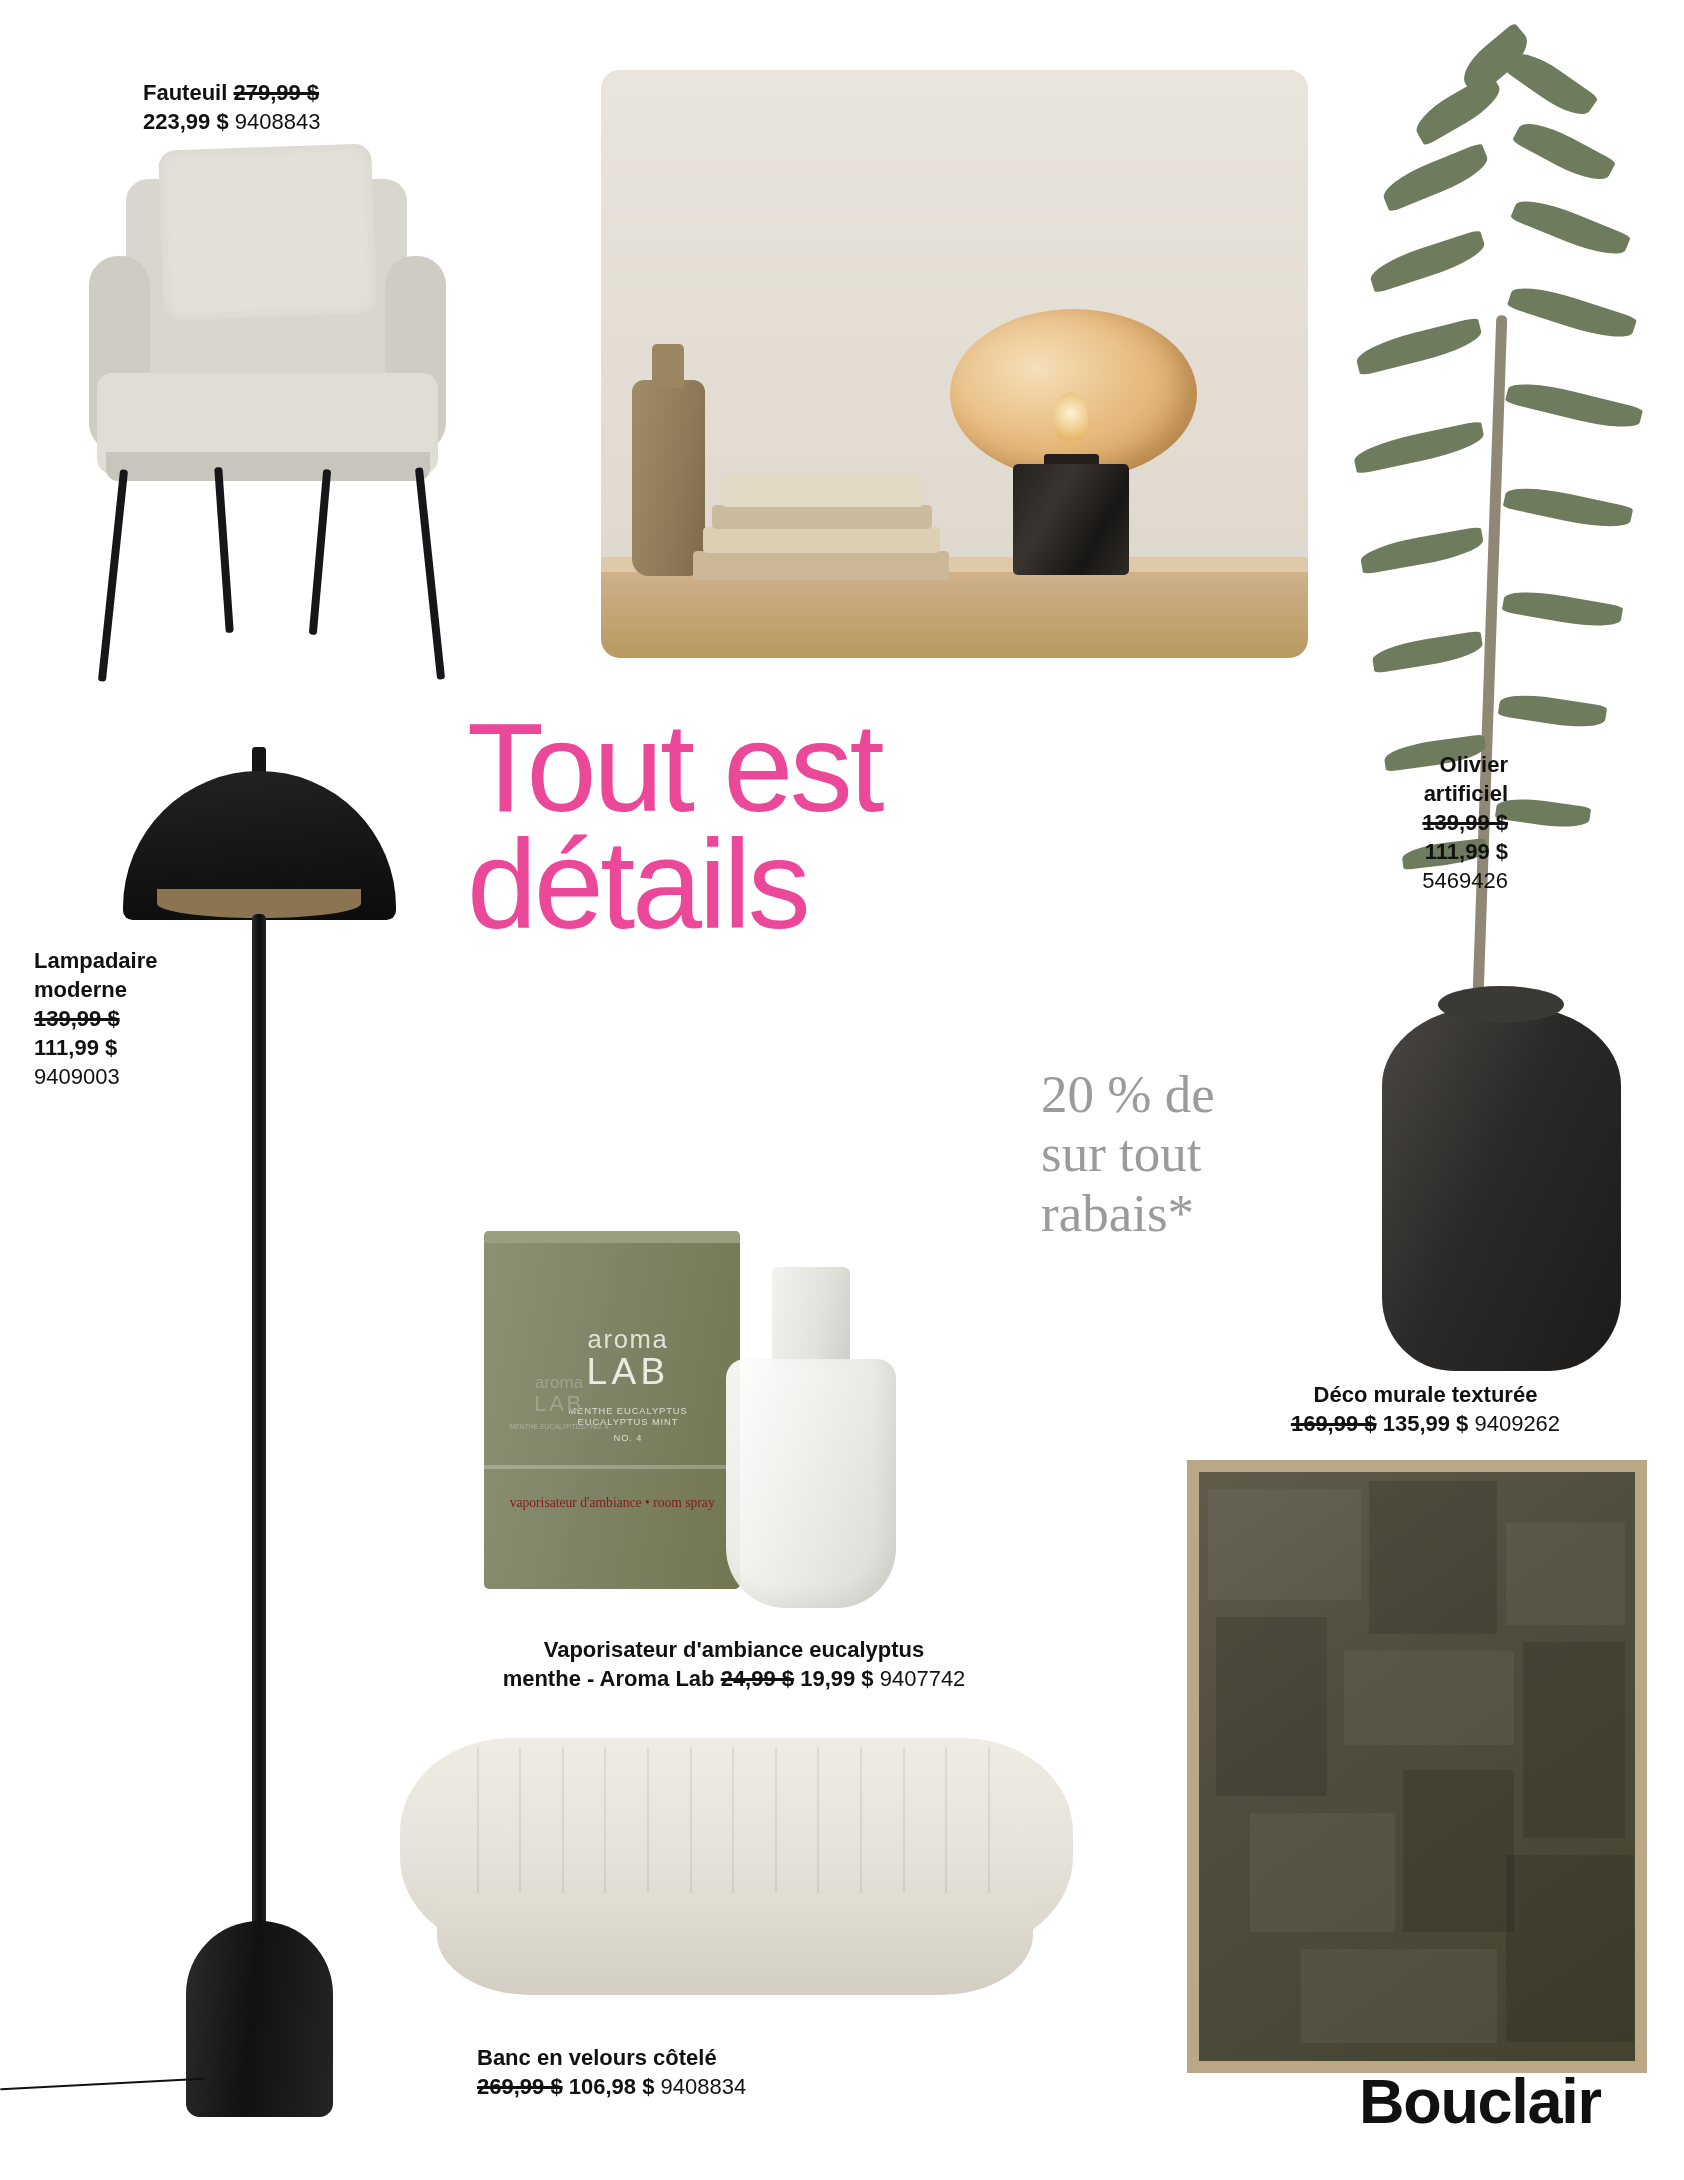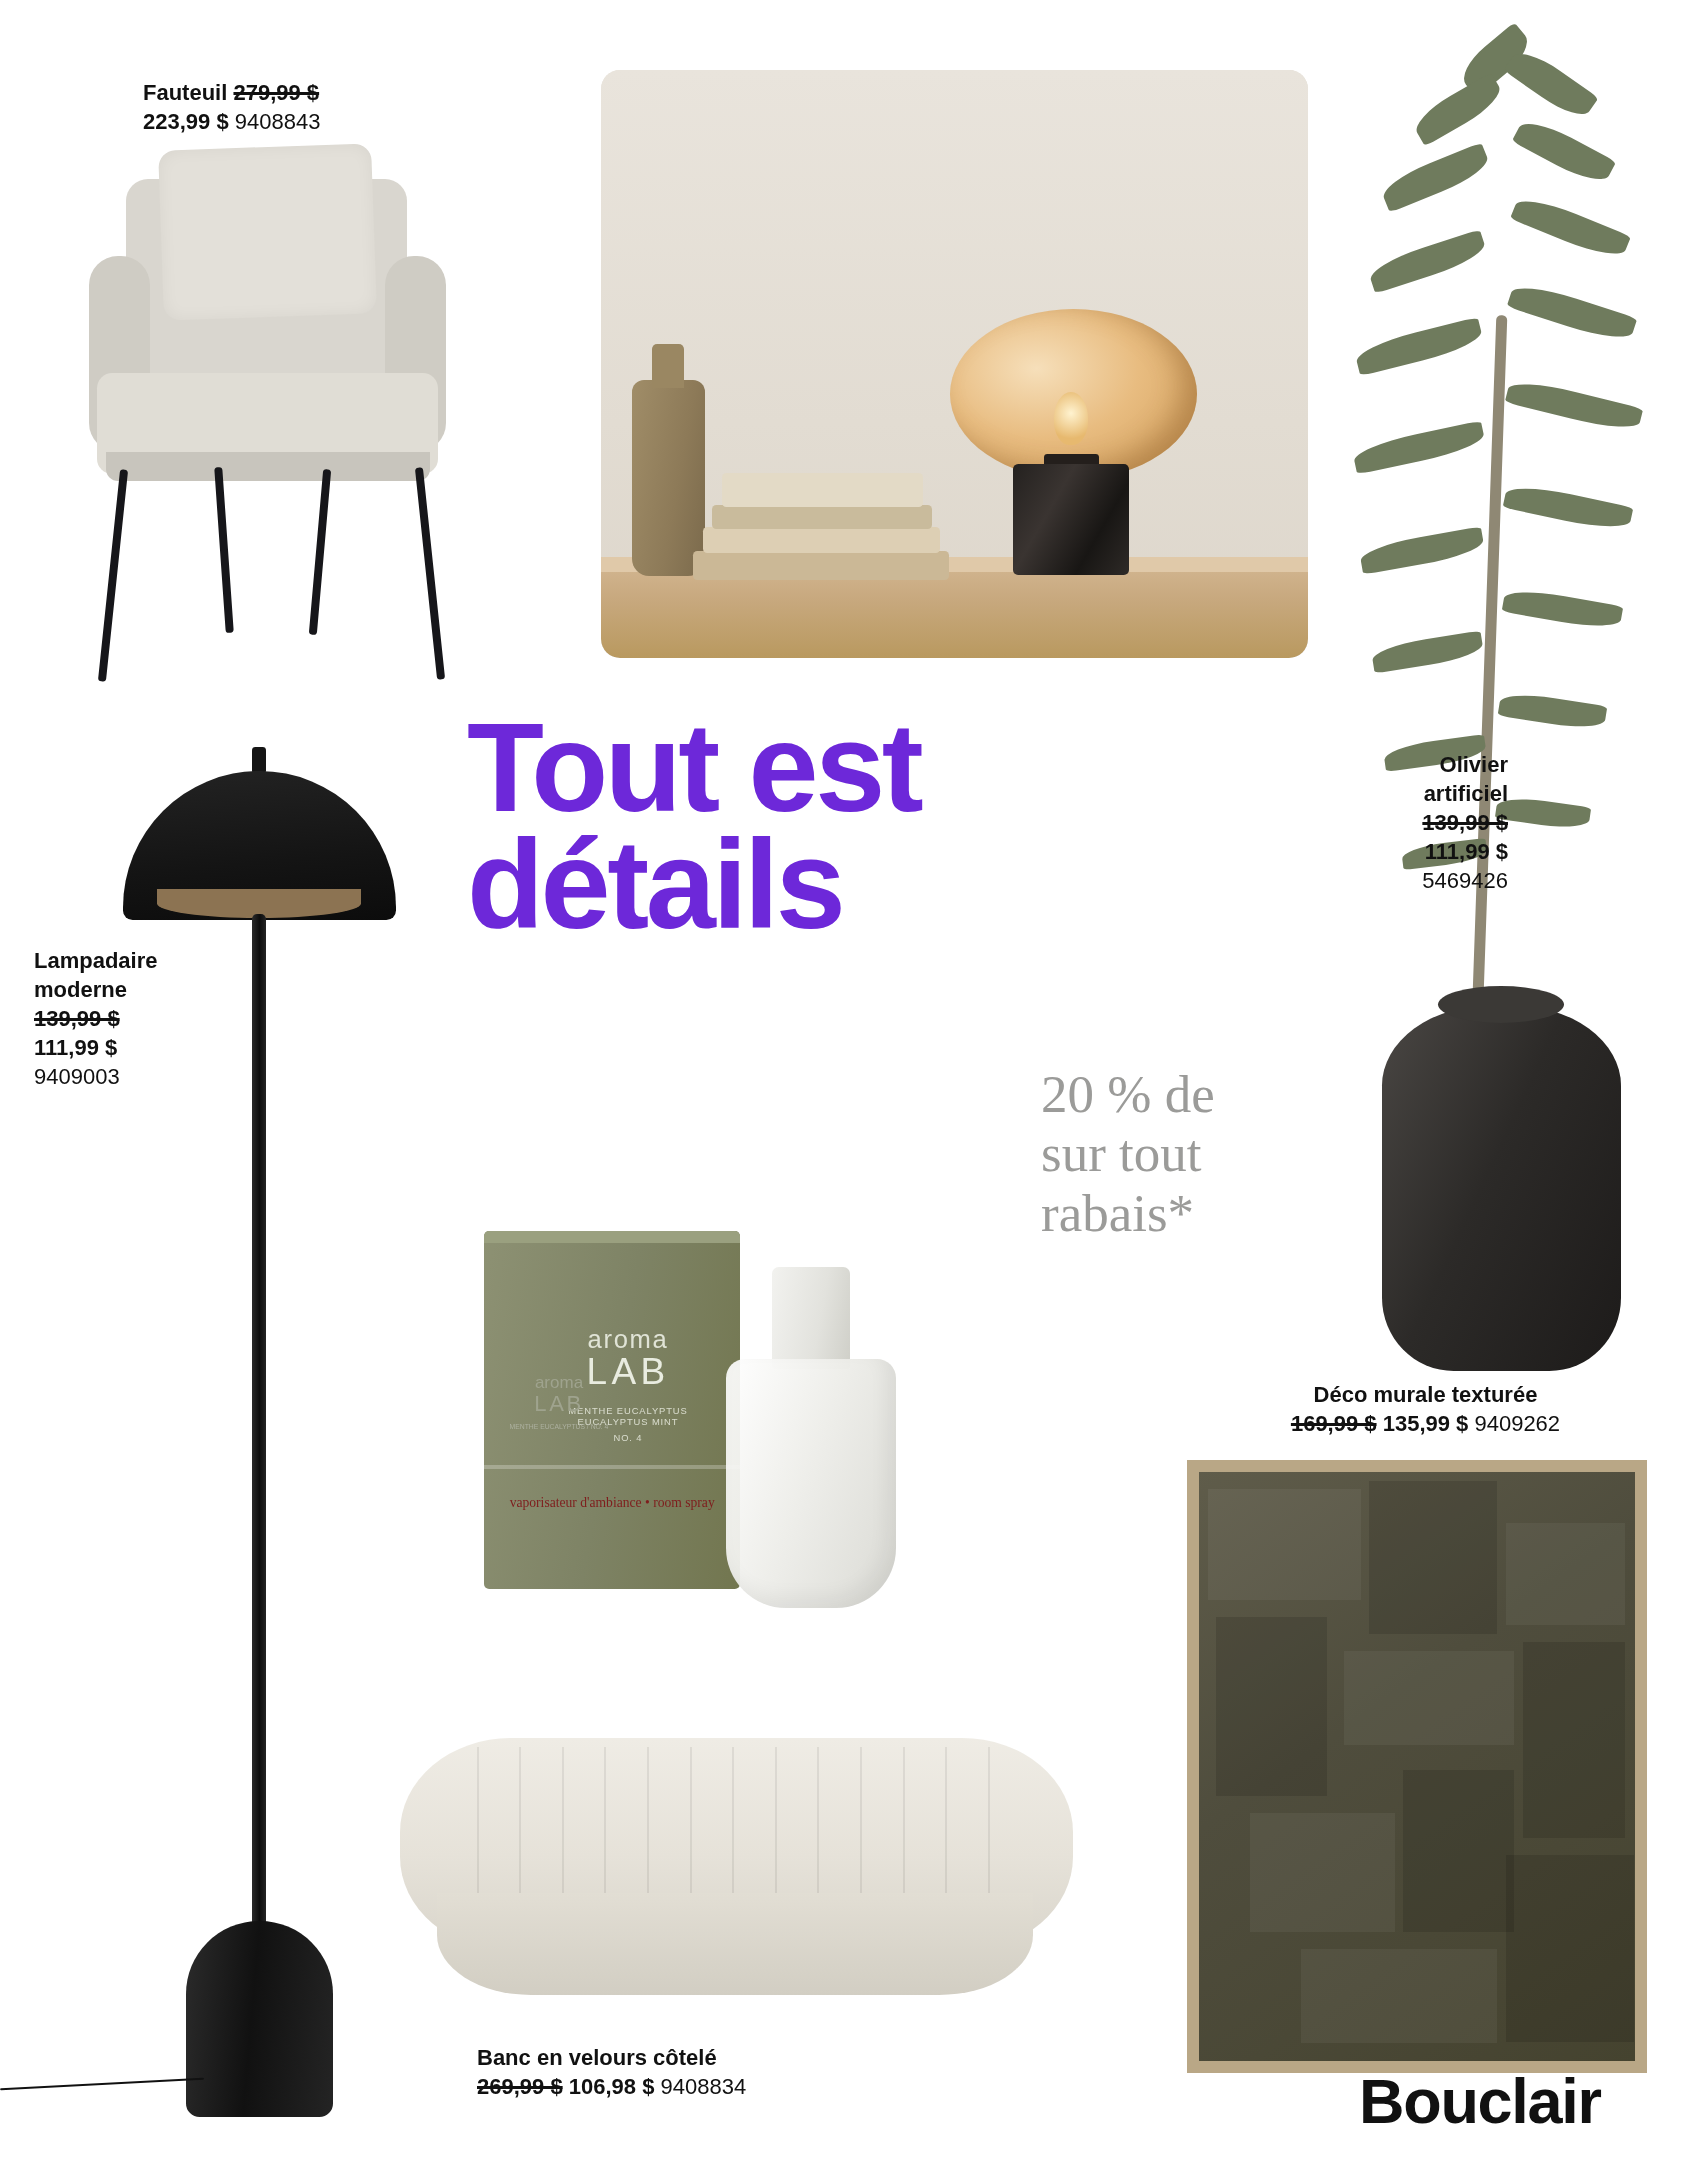--- a/index.html
+++ b/index.html
@@ -25,23 +25,23 @@
   .sku { font-weight: 400; }
 
   
   #headline {
     position: absolute;
     left: 467px;
     top: 709px;
     width: 630px;
     font-size: 126px;
     line-height: 0.93;
-    font-weight: 700;
+    font-weight: 400;
     letter-spacing: -3.4px;
-    color: #6d28d9;
+    color: #ec4899;
   }
   #promo {
     position: absolute;
     left: 1041px;
     top: 1065px;
     width: 307px;
     font-family: "Liberation Serif", serif;
     font-size: 53px;
     line-height: 1.12;
     color: #9b9b99;
@@ -411,20 +411,27 @@
       <div class="bottle-cap"></div>
       <div class="bottle-body"></div>
     </div>
     <div class="bottle-label">
       <div class="b1">aroma</div>
       <div class="b2">LAB</div>
       <div class="b3">MENTHE EUCALYPTUS / NO. 4</div>
     </div>
   </div>
 
+  <div class="cap" style="left:385px; top:1635px; width:698px; text-align:center;">
+    <span>Vaporisateur d'ambiance eucalyptus</span><br>
+    <span>menthe - Aroma Lab</span>
+    <span class="strike">24,99 $</span>
+    <span>19,99 $</span>
+    <span class="sku">9407742</span>
+  </div>
 
   <div id="bench">
     <div class="bench-top"></div>
     <div class="bench-rib" style="left:77px;"></div>
     <div class="bench-rib" style="left:119px;"></div>
     <div class="bench-rib" style="left:162px;"></div>
     <div class="bench-rib" style="left:204px;"></div>
     <div class="bench-rib" style="left:247px;"></div>
     <div class="bench-rib" style="left:290px;"></div>
     <div class="bench-rib" style="left:332px;"></div>

